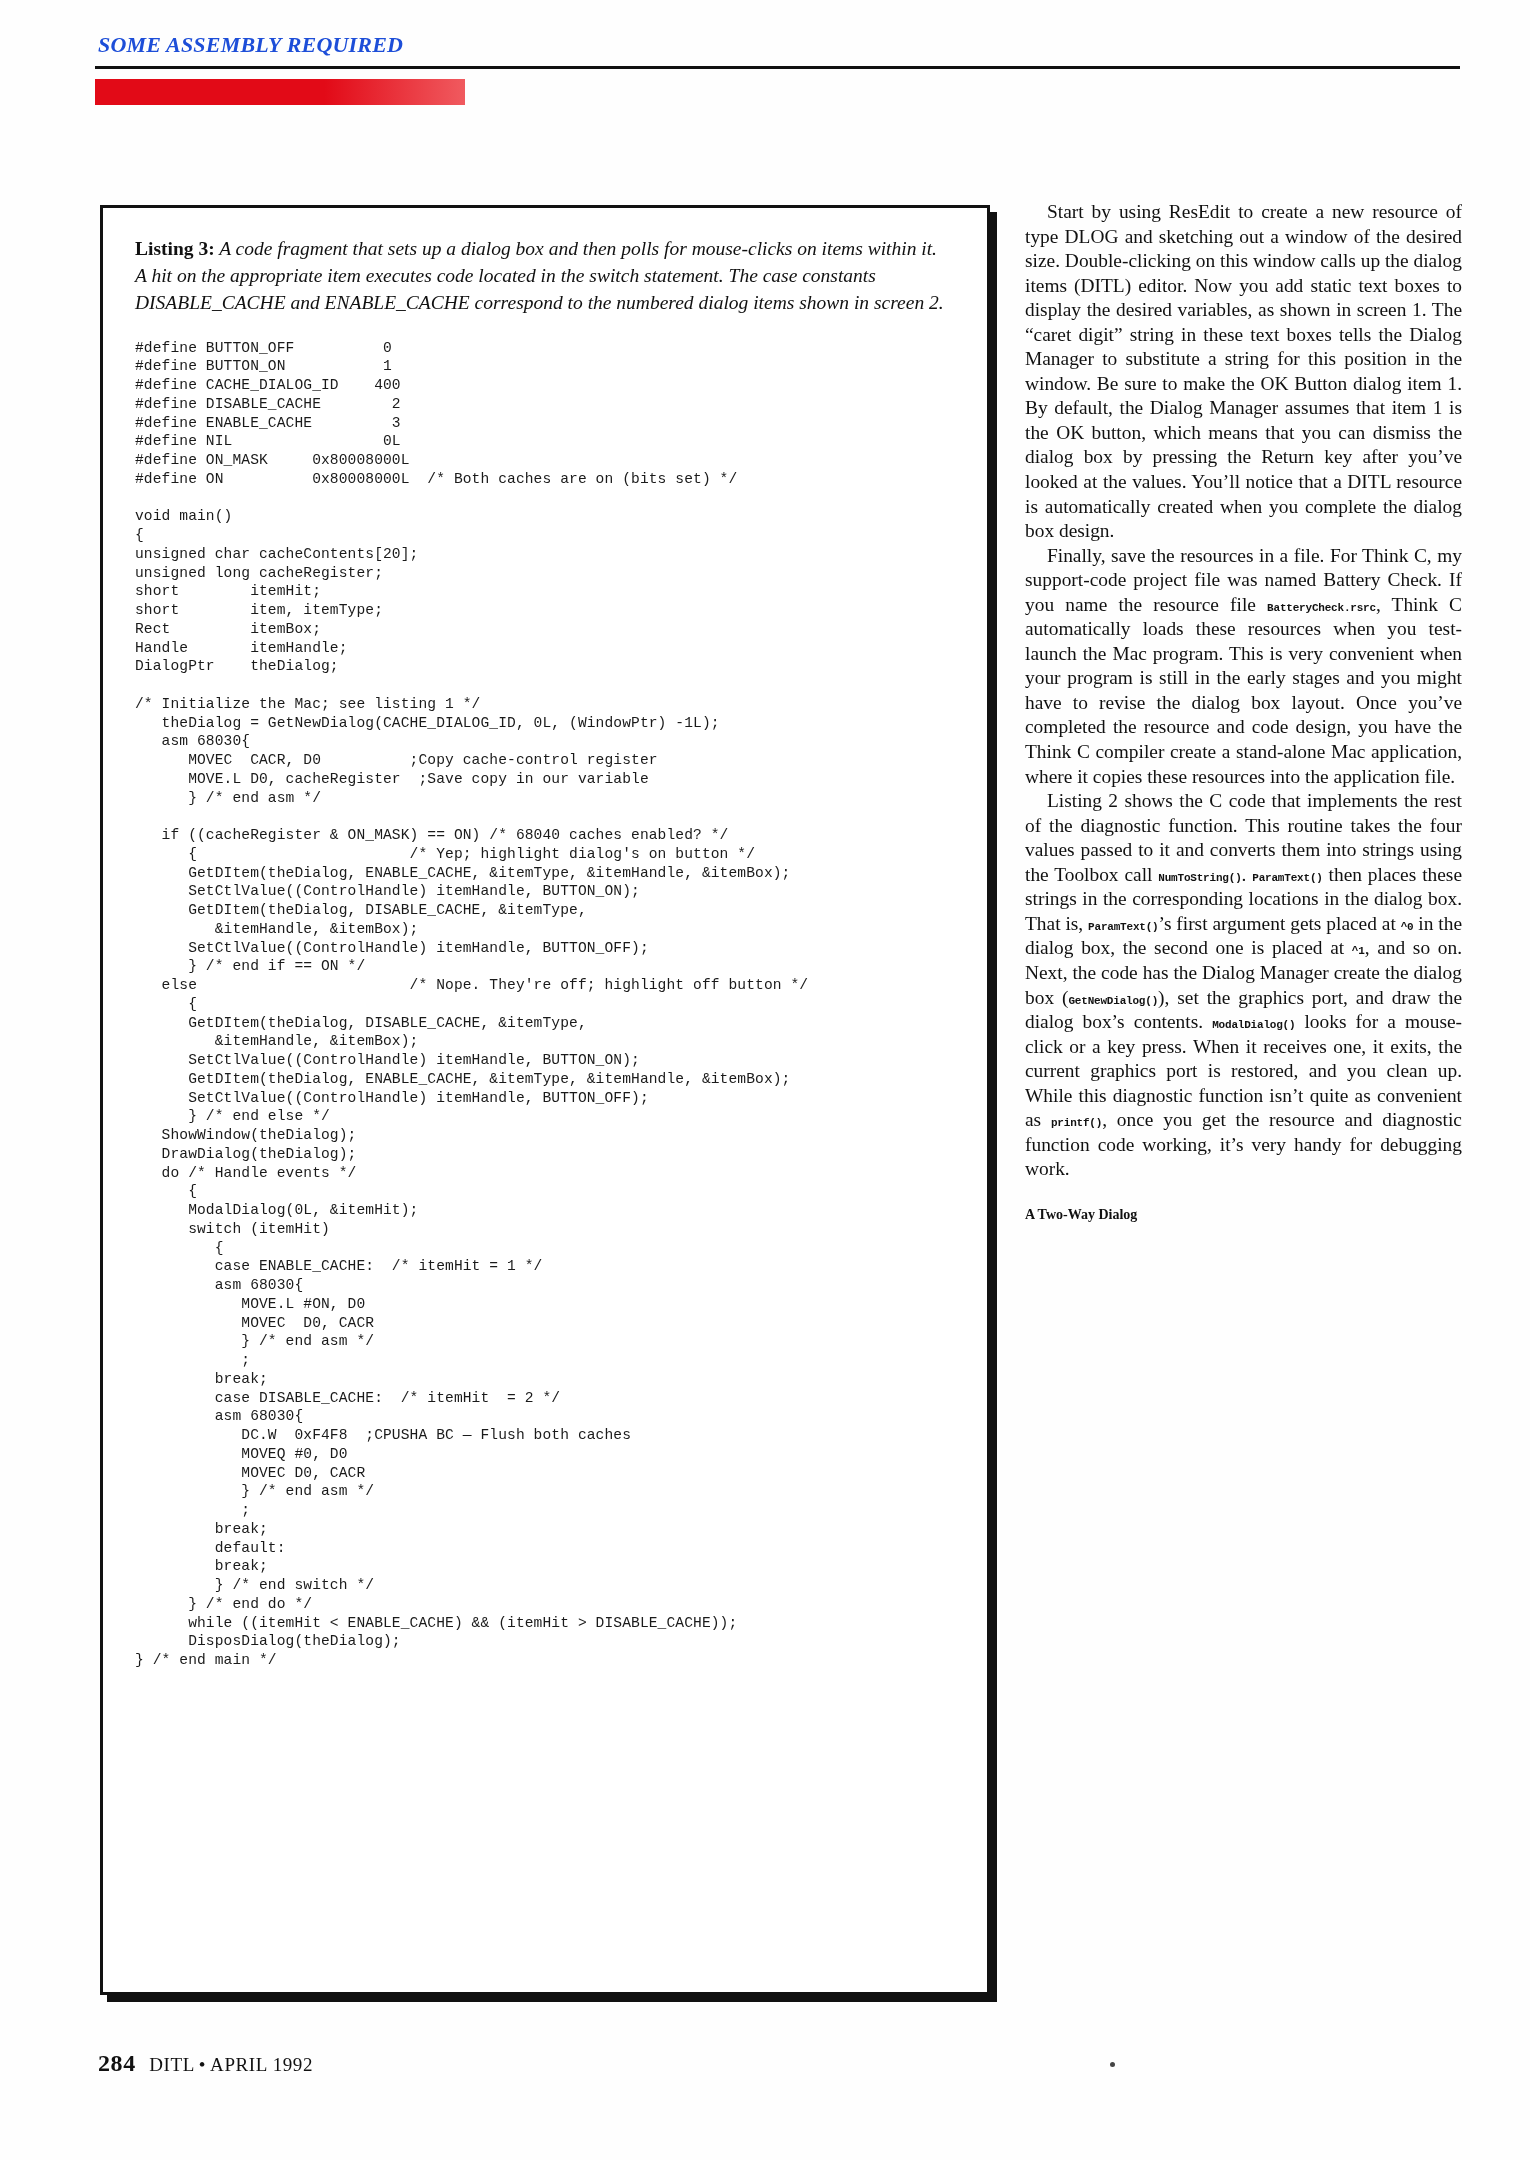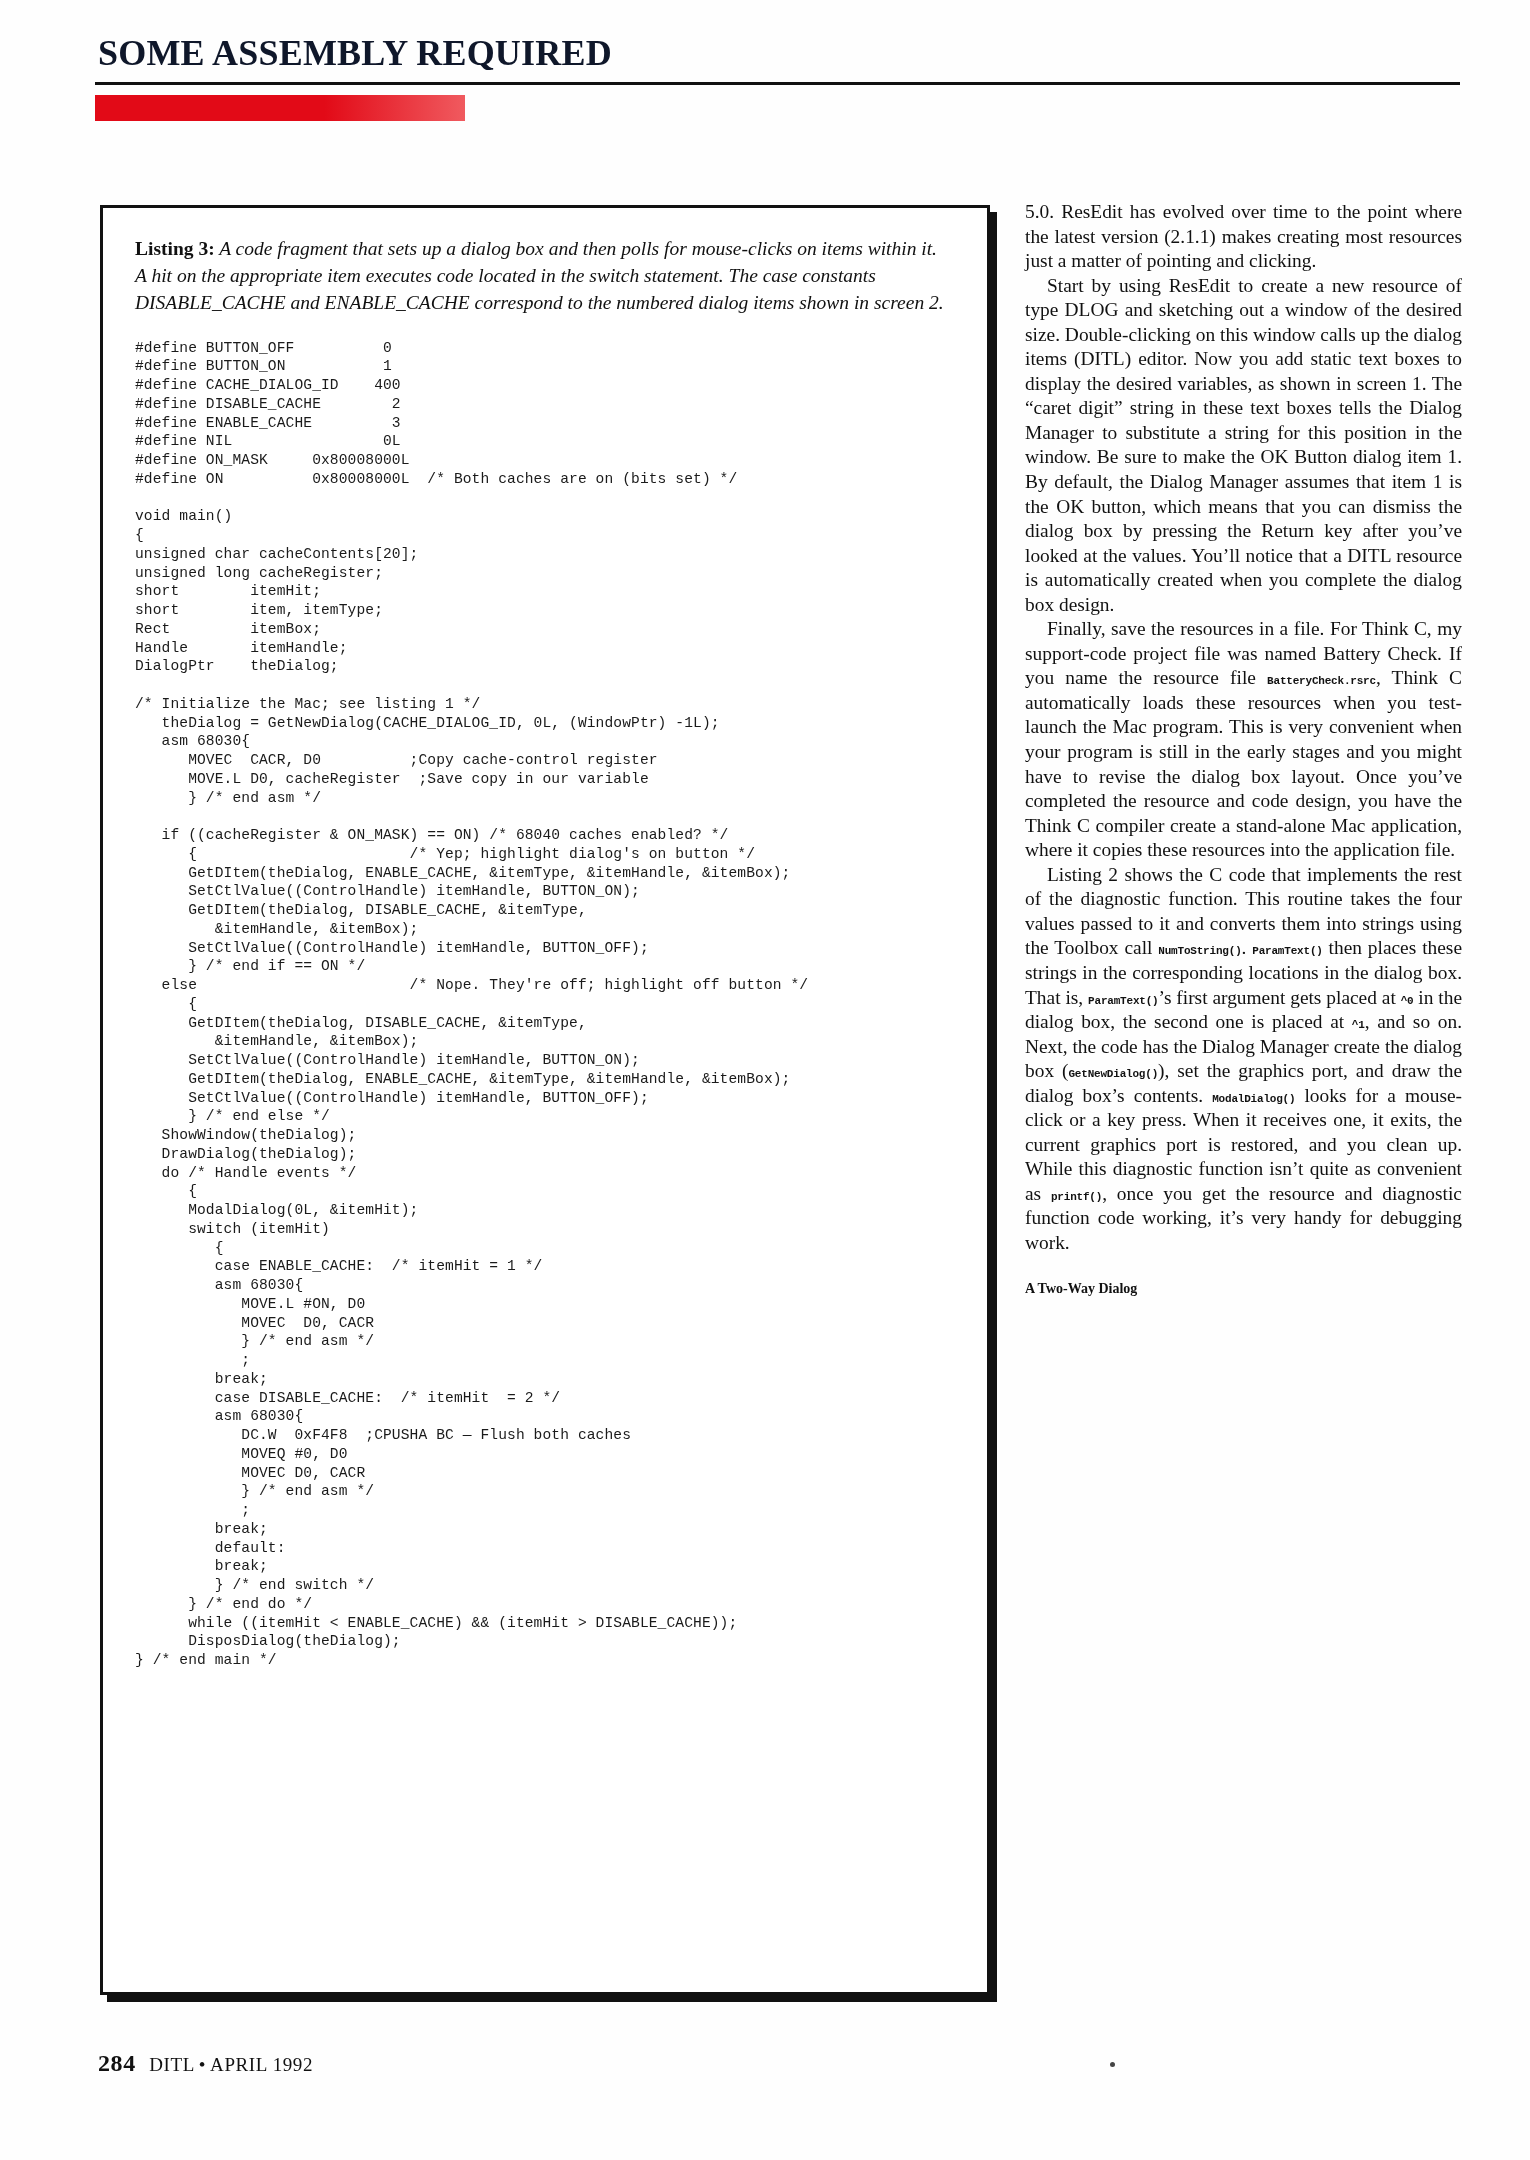--- a/index.html
+++ b/index.html
@@ -26,23 +26,24 @@
   
   .header {
     position: absolute;
     left: 95px;
     top: 32px;
     width: 1365px;
   }
   .header-title {
     font-family: "Liberation Serif", serif;
     font-weight: bold;
-    font-size: 36px;
+    font-style: italic;
+    font-size: 22px;
     letter-spacing: 0.2px;
-    color: #0f172a;
+    color: #1d4ed8;
     padding-left: 3px;
     margin: 0 0 8px 0;
   }
   .header-rule {
     height: 2.5px;
     background: #111;
     width: 100%;
   }
   .header-bar {
     margin-top: 10px;
@@ -233,21 +234,20 @@
          break;
          } /* end switch */
       } /* end do */
       while ((itemHit &lt; ENABLE_CACHE) &amp;&amp; (itemHit &gt; DISABLE_CACHE));
       DisposDialog(theDialog);
 } /* end main */</pre>
     </div>
   </div>
 
   <div class="col-right">
-    <p class="first">5.0. ResEdit has evolved over time to the point where the latest version (2.1.1) makes creating most resources just a matter of pointing and clicking.</p>
     <p>Start by using ResEdit to create a new resource of type DLOG and sketching out a window of the desired size. Double-clicking on this window calls up the dialog items (DITL) editor. Now you add static text boxes to display the desired variables, as shown in screen 1. The “caret digit” string in these text boxes tells the Dialog Manager to substitute a string for this position in the window. Be sure to make the OK Button dialog item 1. By default, the Dialog Manager assumes that item 1 is the OK button, which means that you can dismiss the dialog box by pressing the Return key after you’ve looked at the values. You’ll notice that a DITL resource is automatically created when you complete the dialog box design.</p>
     <p>
       <span>Finally, save the resources in a file. For Think C, my support-code project file was named Battery Check. If you name the resource file </span><span class="mono">BatteryCheck.rsrc</span><span>, Think C automatically loads these resources when you test-launch the Mac program. This is very convenient when your program is still in the early stages and you might have to revise the dialog box layout. Once you’ve completed the resource and code design, you have the Think C compiler create a stand-alone Mac application, where it copies these resources into the application file.</span>
     </p>
     <p>
       <span>Listing 2 shows the C code that implements the rest of the diagnostic function. This routine takes the four values passed to it and converts them into strings using the Toolbox call </span><span class="mono">NumToString()</span><span>. </span><span class="mono">ParamText()</span><span> then places these strings in the corresponding locations in the dialog box. That is, </span><span class="mono">ParamText()</span><span>’s first argument gets placed at </span><span class="mono">^0</span><span> in the dialog box, the second one is placed at </span><span class="mono">^1</span><span>, and so on. Next, the code has the Dialog Manager create the dialog box (</span><span class="mono">GetNewDialog()</span><span>), set the graphics port, and draw the dialog box’s contents. </span><span class="mono">ModalDialog()</span><span> looks for a mouse-click or a key press. When it receives one, it exits, the current graphics port is restored, and you clean up. While this diagnostic function isn’t quite as convenient as </span><span class="mono">printf()</span><span>, once you get the resource and diagnostic function code working, it’s very handy for debugging work.</span>
     </p>
     <h3>A Two-Way Dialog</h3>
   </div>
 

